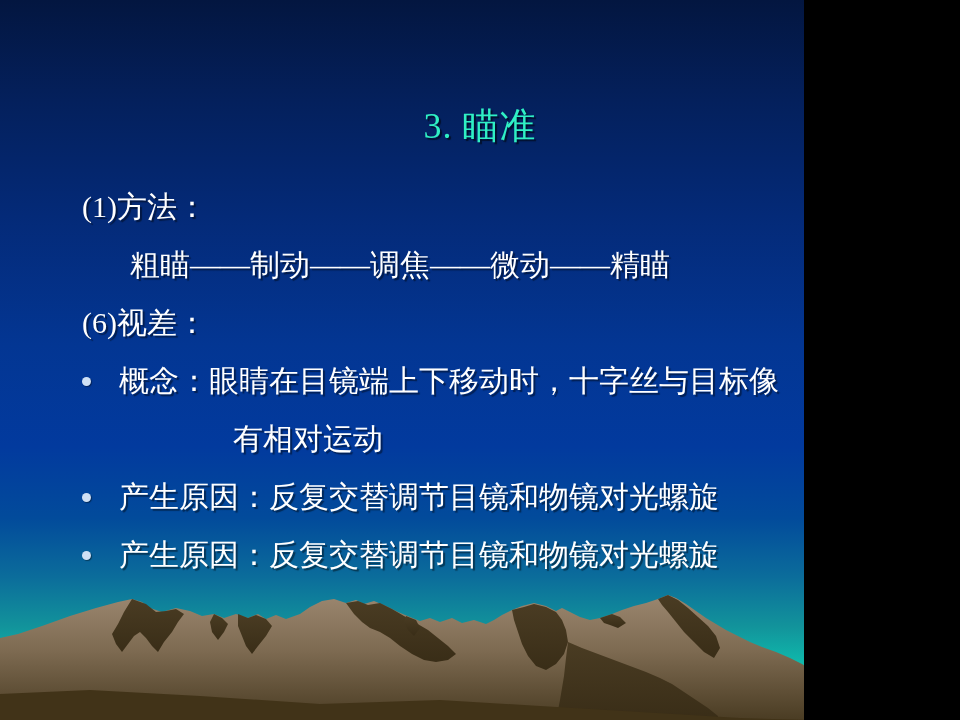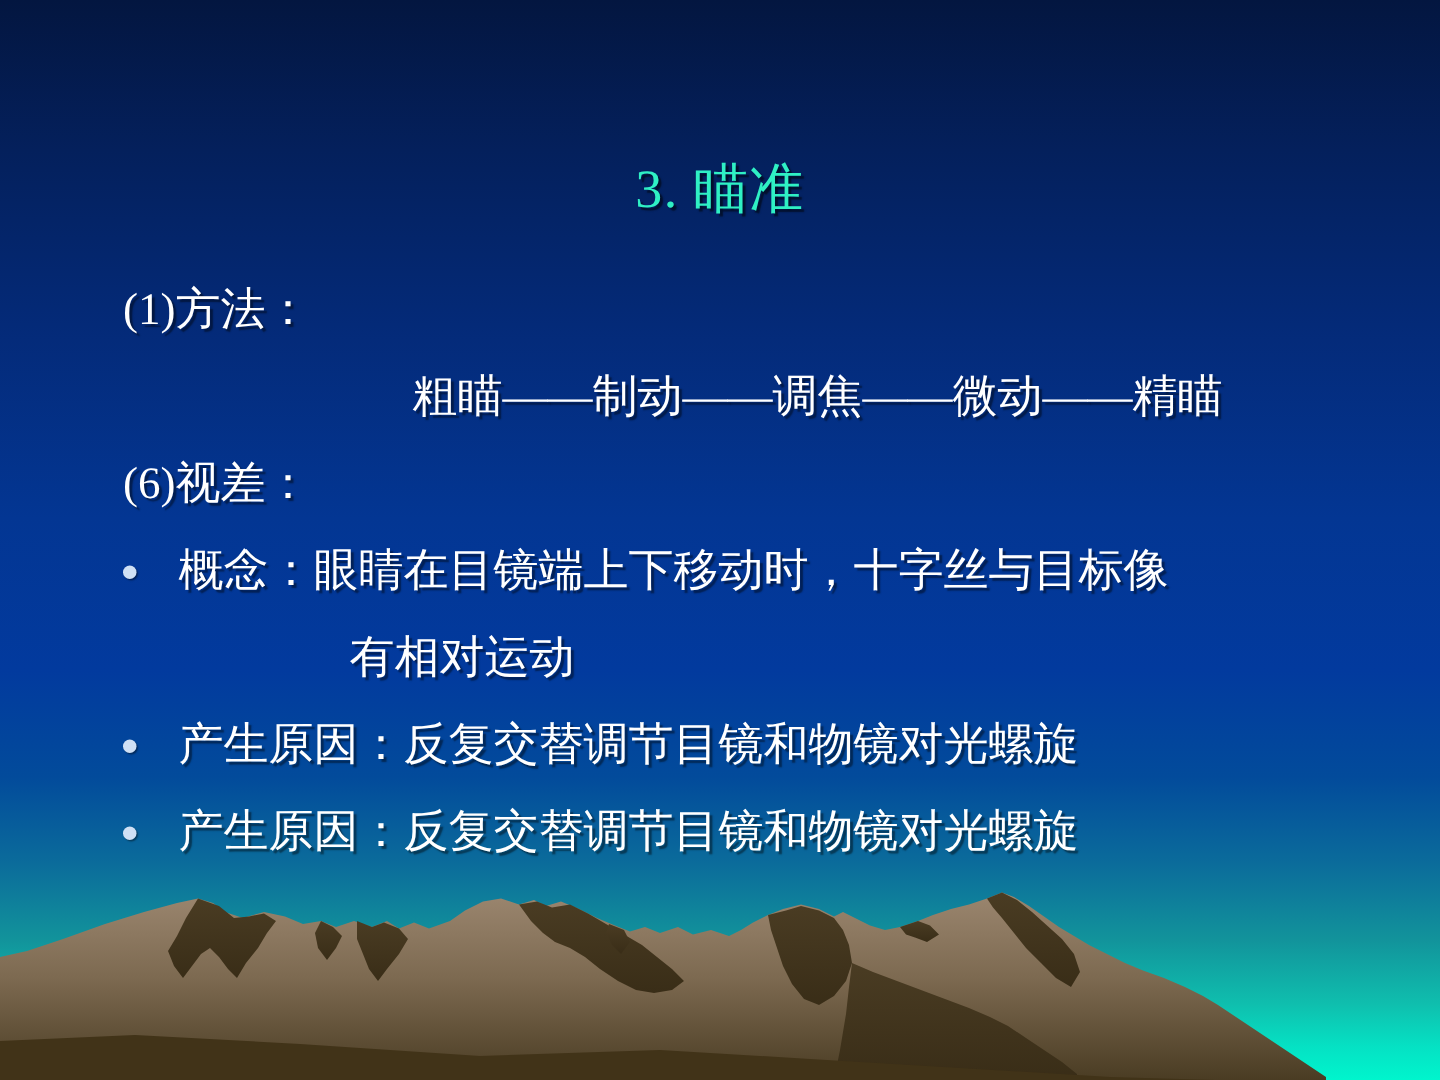--- a/index.html
+++ b/index.html
@@ -2,21 +2,21 @@
 <html><head>
 <meta charset="utf-8">
 <style>
   html, body {
     margin: 0;
     padding: 0;
     background: #000;
   }
   #slide {
     position: relative;
-    width: 960px;
+    width: 804px;
     height: 720px;
     overflow: hidden;
     font-family: "Liberation Serif", "DejaVu Serif", serif;
     background:
       linear-gradient(to bottom,
         #031640 0%,
         #04205c 14%,
         #042a78 30%,
         #033693 48%,
         #023a9e 62%,
@@ -62,21 +62,21 @@
   }
   .line {
     color: #ffffff;
     font-size: 30px;
     line-height: 58px;
     height: 58px;
     white-space: nowrap;
     text-shadow: 2px 2px 1px rgba(0,0,0,0.45);
   }
   .lvl1       { padding-left: 82px; }
-  .lvl2       { padding-left: 130px; text-align: center; }
+  .lvl2       { padding-left: 130px; }
   .bulletline { padding-left: 82px; display: flex; align-items: center; }
   .cont       { padding-left: 212px; margin-left: 21px; }
 
   .bullet-dot {
     display: inline-block;
     width: 9px;
     height: 9px;
     border-radius: 50%;
     background: #cfe0f5;
     margin-right: 28px;

